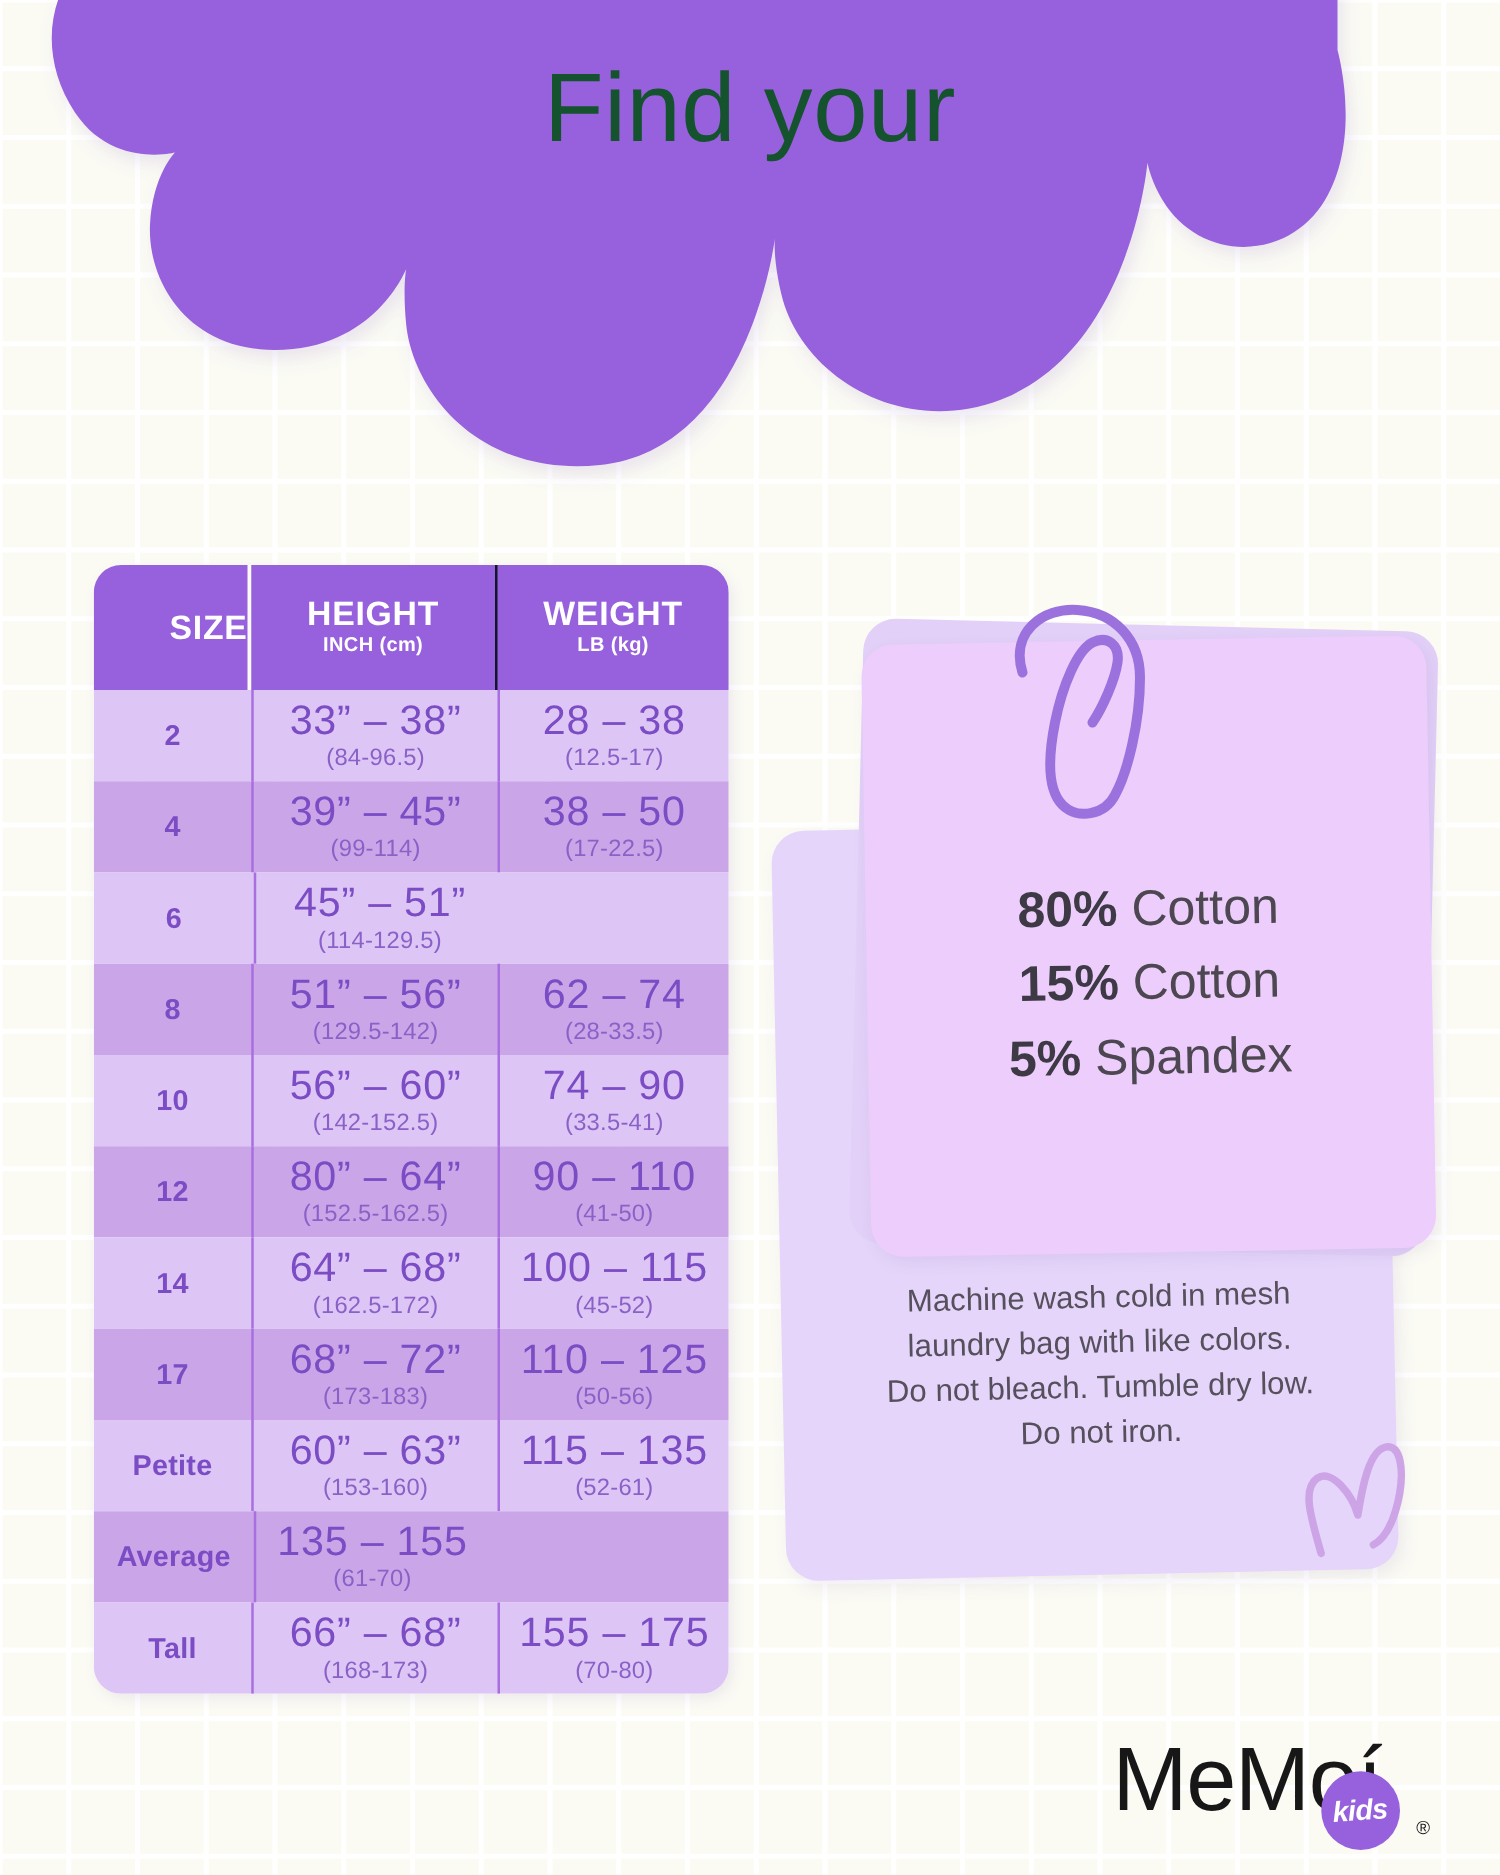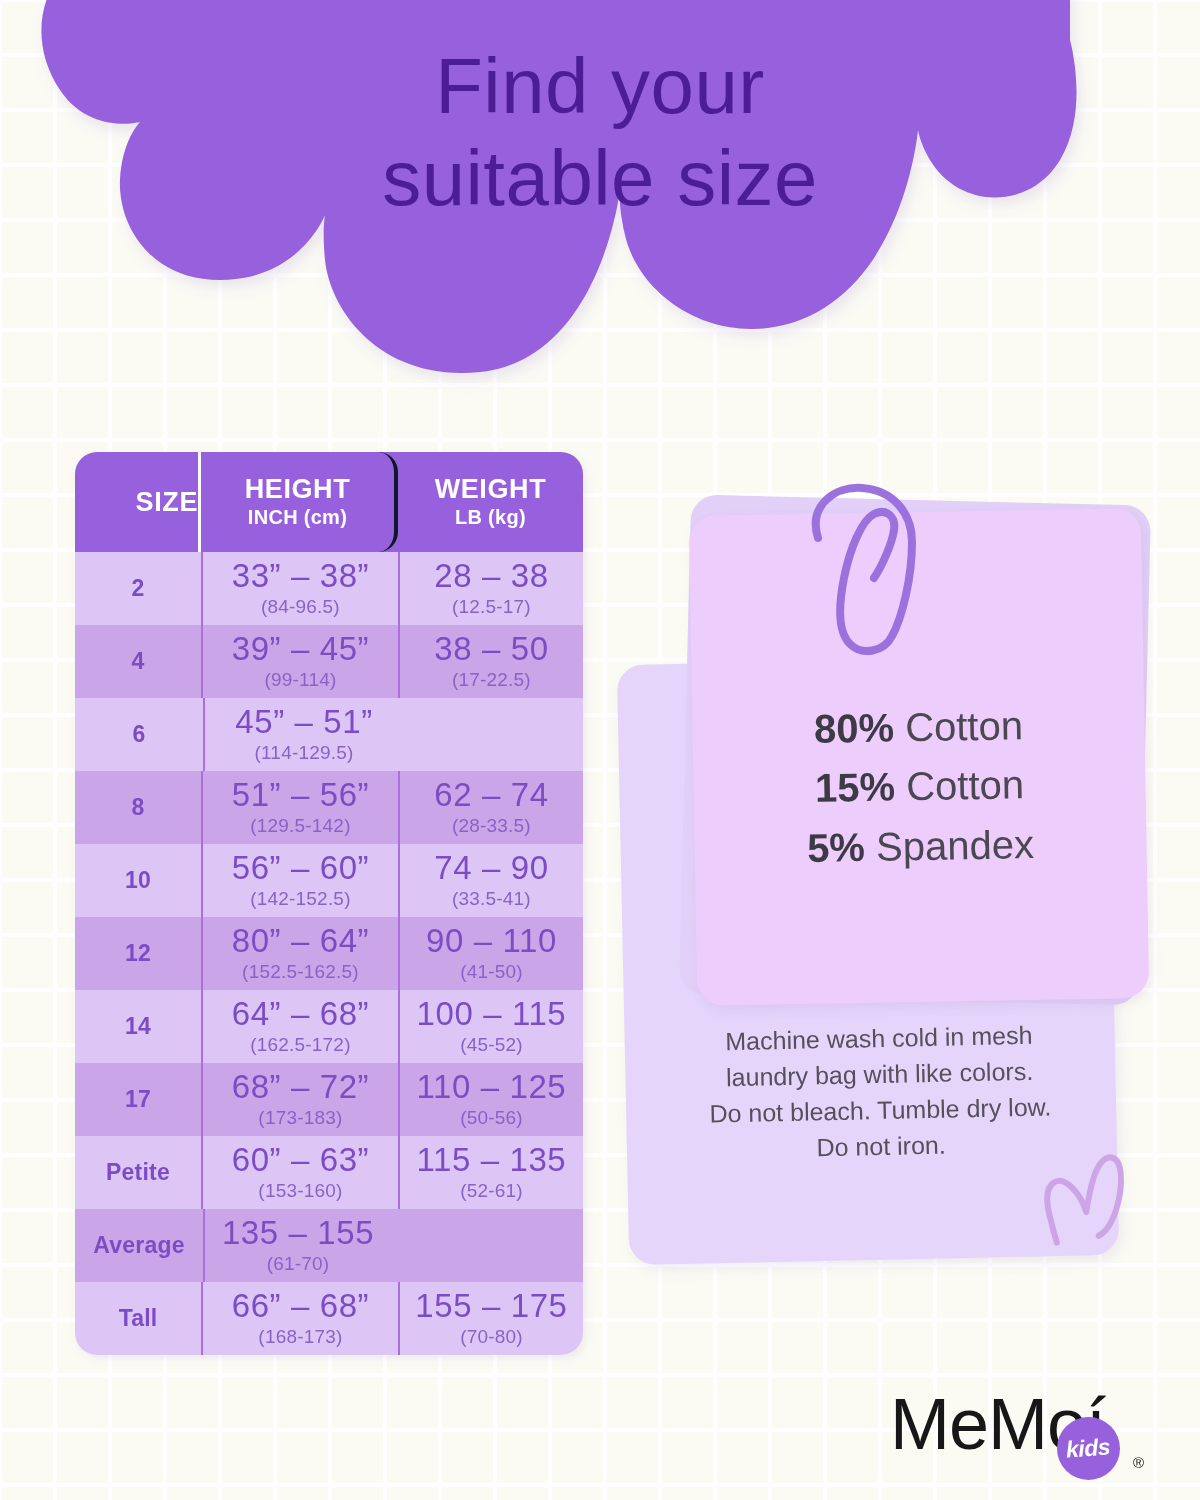--- a/index.html
+++ b/index.html
@@ -38,21 +38,21 @@
     pointer-events: none;
   }
   #header-cloud svg { display: block; width: 100%; height: 100%; overflow: visible; }
 
   #header-title {
     position: absolute;
     left: 0;
     top: 40px;
     width: 1200px;
     text-align: center;
-    color: #4c1d95;
+    color: #14532d;
     font-size: 78px;
     line-height: 1.18;
     font-weight: 300;
     letter-spacing: 0.5px;
     z-index: 4;
   }
   #header-title .line { display: block; }
 
   
   #size-table {
@@ -73,41 +73,41 @@
 
   .t-head {
     background: #9760DC;
     height: 100px;
   }
   .t-head .t-cell {
     color: #ffffff;
     justify-content: center;
   }
   .t-head .c-size    { border-right: 3px solid #fbfbf4; align-items: flex-end; }
-  .t-head .c-height  { border-right: 4px solid #0f172a; border-radius: 20px; }
+  .t-head .c-height  { border-right: 2px solid #0f172a; }
 
   .t-cell {
     display: flex;
     flex-direction: column;
     align-items: center;
     justify-content: center;
     text-align: center;
   }
   .c-size   { width: 128px; }
   .c-height { width: 200px; }
   .c-weight { width: 188px; }
 
   .hd-main {
     font-size: 27px;
     font-weight: 700;
     letter-spacing: 0.6px;
     line-height: 1.12;
   }
   .hd-sub {
-    font-size: 20px;
+    font-size: 16px;
     font-weight: 700;
     letter-spacing: 0.3px;
     line-height: 1.3;
   }
 
   .t-body-row { height: 73px; }
   .t-body-row.odd  { background: #ddc6f6; }
   .t-body-row.even { background: #caa6e8; }
 
   .t-body-row .c-height,
@@ -314,21 +314,20 @@
         C 140 262 90 275 60 230
         C 20 170 45 90 130 75
         Z
       "></path>
     </g>
   </svg>
 </div>
 
 <div id="header-title">
   <span class="line">Find your</span>
-  <span class="line">suitable size</span>
 </div>
 
 <div id="size-table">
 
   <div class="t-row t-head">
     <div class="t-cell c-size">
       <span class="hd-main">SIZE</span>
     </div>
     <div class="t-cell c-height">
       <span class="hd-main">HEIGHT</span>

